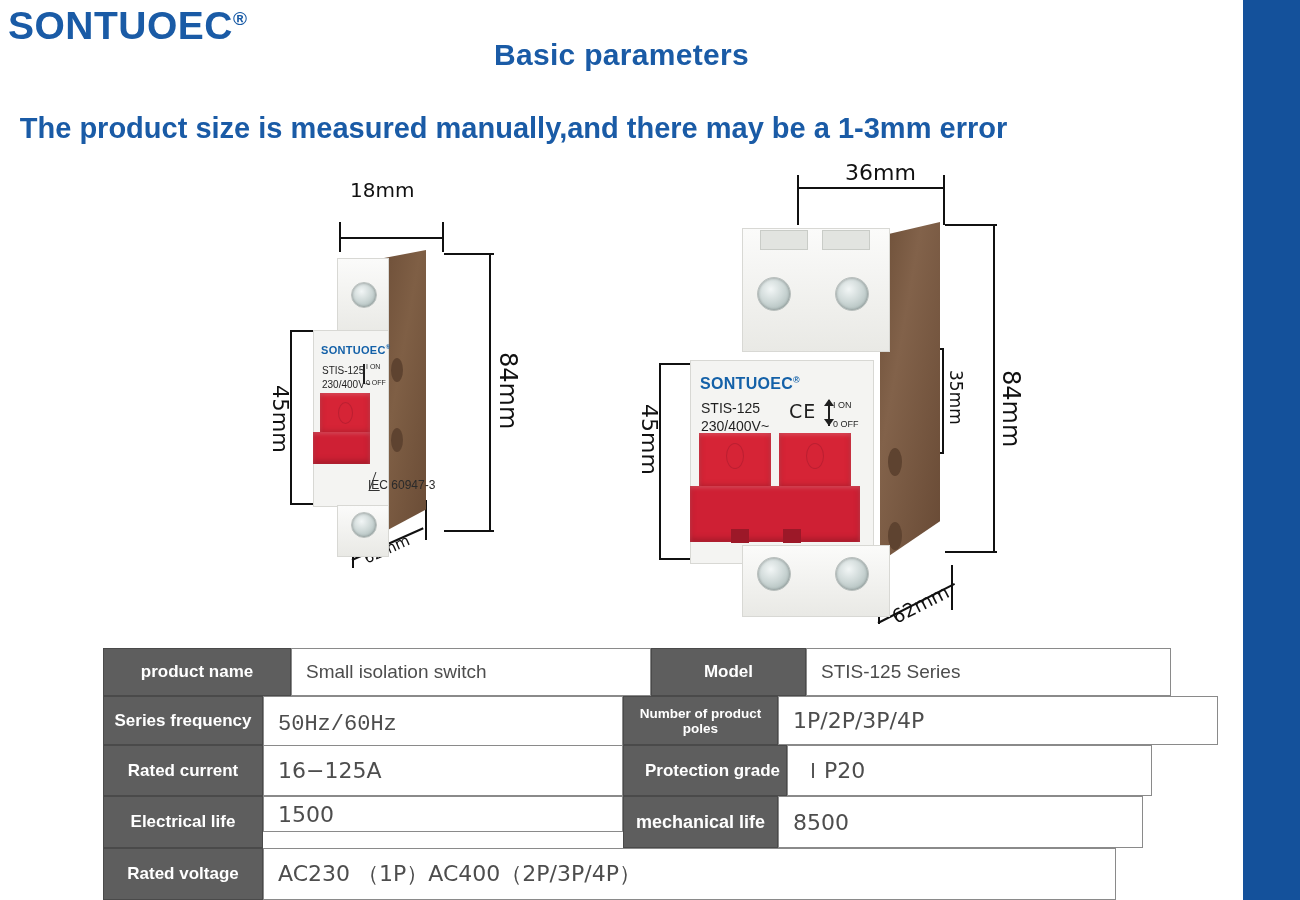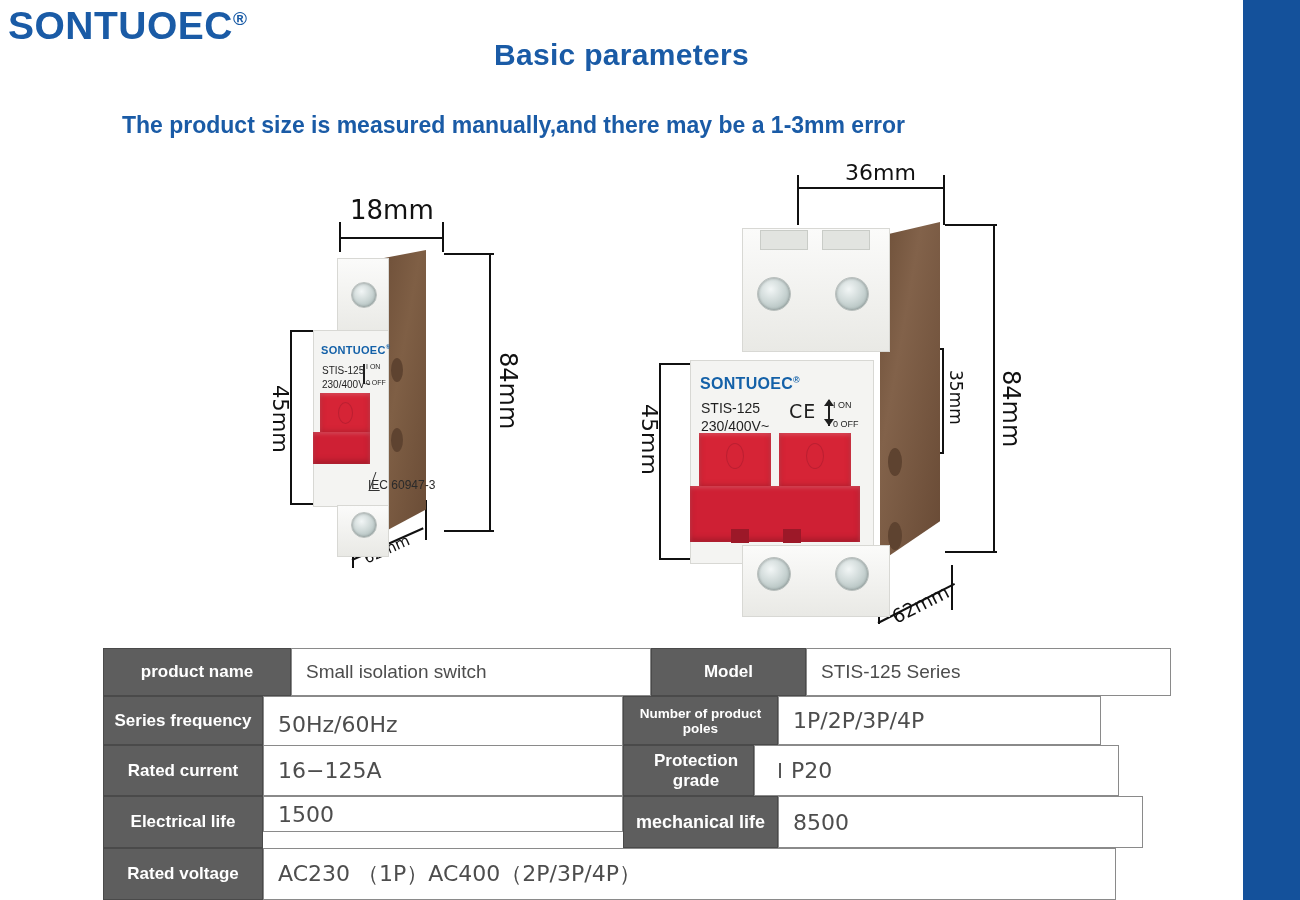--- a/index.html
+++ b/index.html
@@ -31,21 +31,21 @@
   .main-title{
     position:absolute;left:0;top:38px;width:1243px;
     text-align:center;
     font-size:30px;font-weight:bold;
     color:#1a5ba6;
     letter-spacing:0.3px;
   }
   .subtitle{
     position:absolute;left:0;top:112px;width:1027px;
     text-align:center;
-    font-size:23px;font-weight:bold;
+    font-size:29px;font-weight:bold;
     color:#1a5ba6;
   }
 
   
   .dim{
     position:absolute;
     font-family:"DejaVu Sans", sans-serif;
     color:#111;
     white-space:nowrap;
   }
@@ -119,21 +119,21 @@
 
   <div class="blue-band"></div>
 
   <div class="brand"><span>SONTUOEC</span><sup>®</sup></div>
 
   <div class="main-title">Basic parameters</div>
   <div class="subtitle">The product size is measured manually,and there may be a 1-3mm error</div>
 
   <div class="device" style="left:0;top:0;width:560px;height:620px;">
 
-    <div class="dim" style="left:350px;top:195px;font-size:26px;">18mm</div>
+    <div class="dim" style="left:350px;top:178px;font-size:20px;">18mm</div>
     <div class="line hline" style="left:339px;top:237px;width:105px;"></div>
     <div class="line vline" style="left:339px;top:222px;height:30px;"></div>
     <div class="line vline" style="left:442px;top:222px;height:30px;"></div>
 
     <div class="line vline" style="left:339px;top:237px;height:20px;background:#111;opacity:.0;"></div>
 
     <div class="line vline" style="left:489px;top:253px;height:278px;"></div>
     <div class="line hline" style="left:444px;top:253px;width:50px;"></div>
     <div class="line hline" style="left:444px;top:530px;width:50px;"></div>
     <div class="dim vtxt" style="left:494px;top:352px;font-size:24px;">84mm</div>
@@ -260,29 +260,29 @@
 
     <div class="srow" style="left:0;top:0;">
       <div class="cell cell-h" style="width:188px;height:48px;">product name</div>
       <div class="cell cell-v sm" style="width:360px;height:48px;">Small isolation switch</div>
       <div class="cell cell-h" style="width:155px;height:48px;">Model</div>
       <div class="cell cell-v sm" style="width:365px;height:48px;">STIS-125 Series</div>
     </div>
 
     <div class="srow" style="left:0;top:48px;">
       <div class="cell cell-h" style="width:160px;height:49px;">Series frequency</div>
-      <div class="cell cell-v" style="width:360px;height:57px;">50Hz/60Hz</div>
+      <div class="cell cell-v" style="width:360px;height:57px;font-family:Liberation Mono, monospace;">50Hz/60Hz</div>
       <div class="cell cell-h small" style="width:155px;height:49px;">Number of product poles</div>
-      <div class="cell cell-v" style="width:323px;height:49px;">1P/2P/3P/4P</div>
+      <div class="cell cell-v" style="width:440px;height:49px;">1P/2P/3P/4P</div>
     </div>
 
     <div class="srow" style="left:0;top:97px;">
       <div class="cell cell-h" style="width:160px;height:51px;">Rated current</div>
       <div class="cell cell-v" style="width:360px;height:51px;">16−125A</div>
-      <div class="cell cell-h" style="width:131px;height:51px;padding-left:15px;">Protection grade</div>
+      <div class="cell cell-h" style="width:164px;height:51px;padding-left:15px;">Protection grade</div>
       <div class="cell cell-v" style="width:365px;height:51px;">ＩP20</div>
     </div>
 
     <div class="srow" style="left:0;top:148px;">
       <div class="cell cell-h" style="width:160px;height:52px;">Electrical life</div>
       <div class="cell cell-v" style="width:360px;height:36px;">1500</div>
       <div class="cell cell-h" style="width:155px;height:52px;font-size:18px;">mechanical life</div>
       <div class="cell cell-v" style="width:365px;height:52px;">8500</div>
     </div>
 

